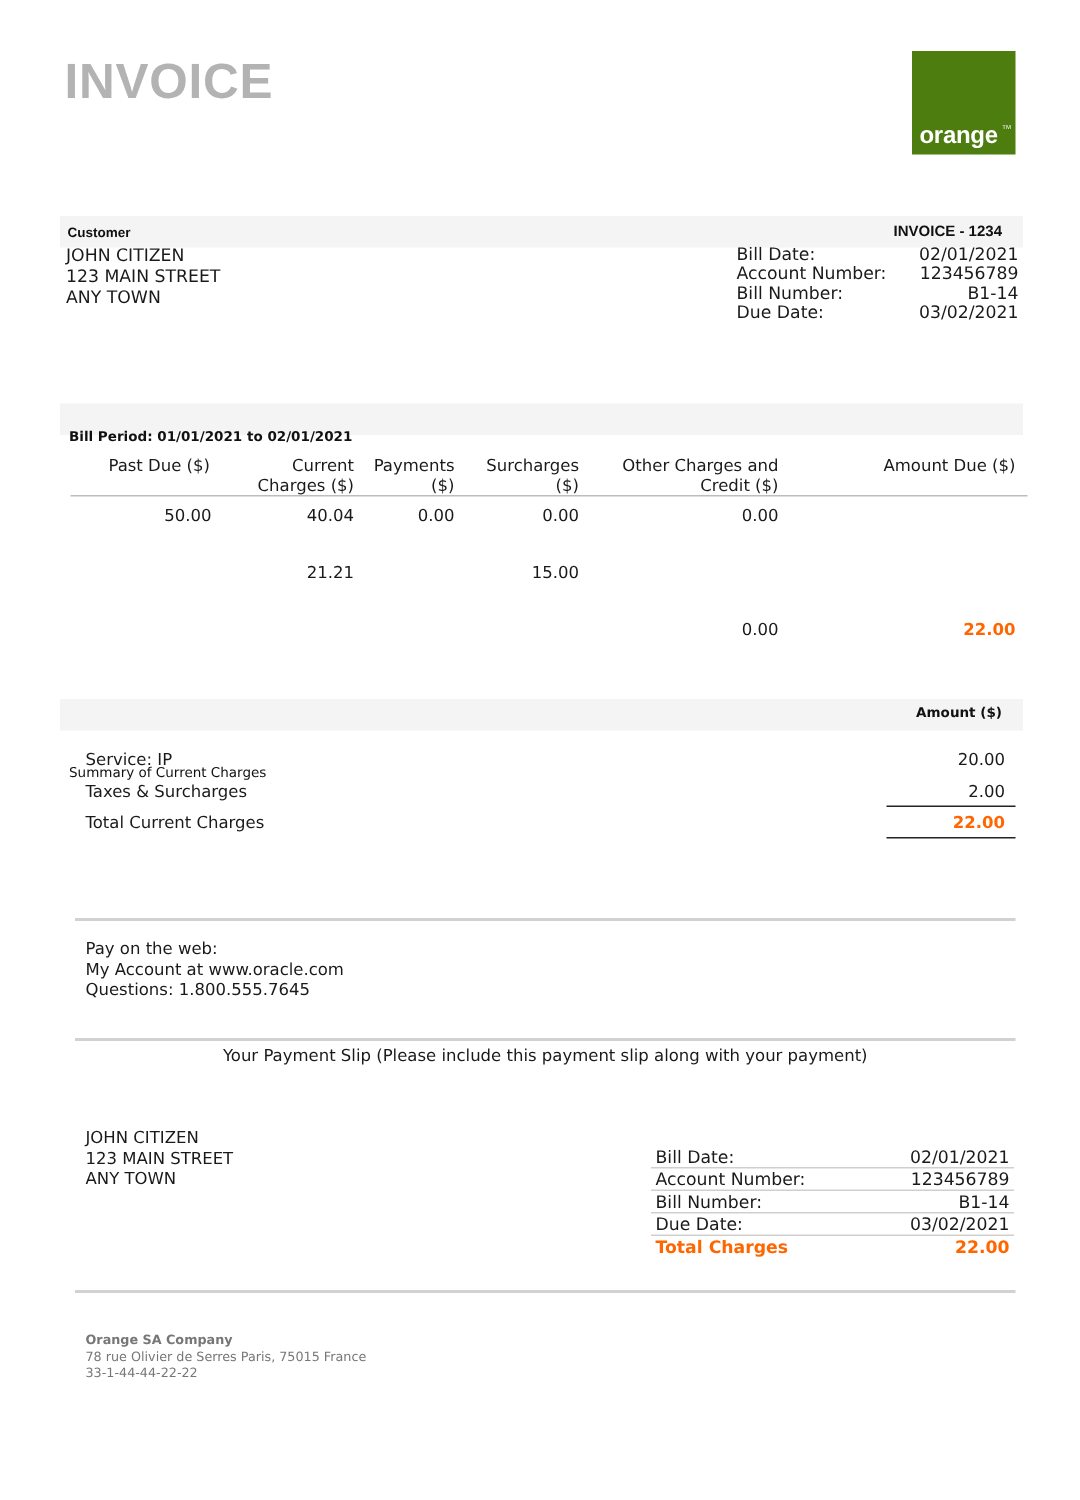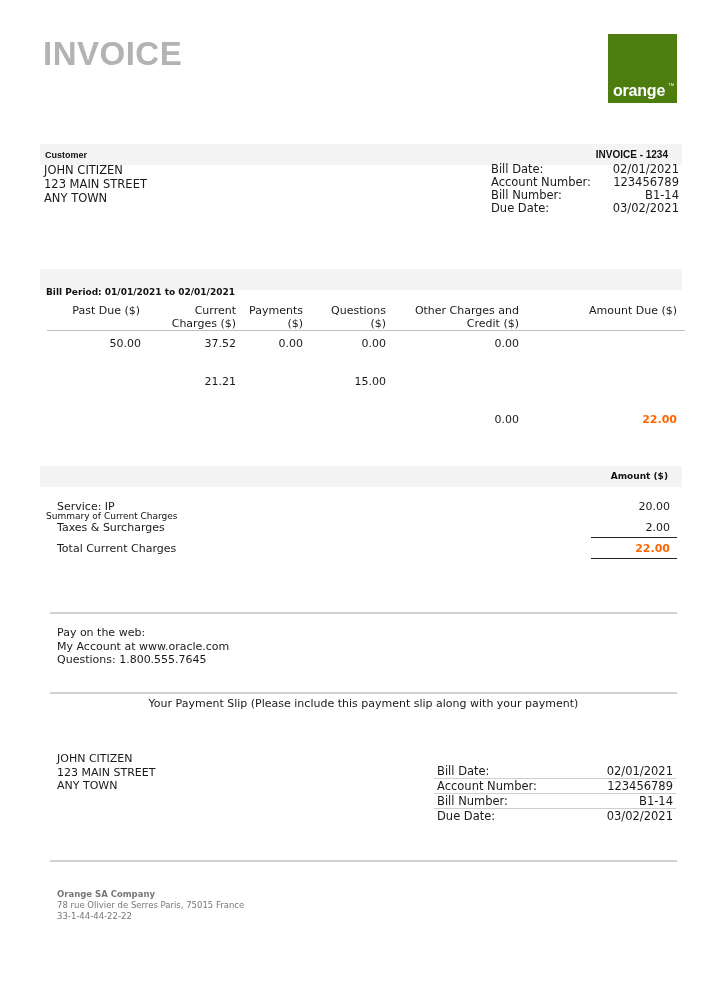--- a/index.html
+++ b/index.html
@@ -67,34 +67,34 @@
 </div>
 <div class="abs txt r sm" style="left:150px;width:86px;top:304px;line-height:13px;">
   <div>Current</div>
   <div>Charges ($)</div>
 </div>
 <div class="abs txt r sm" style="left:240px;width:63px;top:304px;line-height:13px;">
   <div>Payments</div>
   <div>($)</div>
 </div>
 <div class="abs txt r sm" style="left:306px;width:80px;top:304px;line-height:13px;">
-  <div>Questions</div>
+  <div>Surcharges</div>
   <div>($)</div>
 </div>
 <div class="abs txt r sm" style="left:390px;width:129px;top:304px;line-height:13px;">
   <div>Other Charges and</div>
   <div>Credit ($)</div>
 </div>
 <div class="abs txt r sm" style="left:560px;width:117px;top:304px;line-height:13px;">
   <div>Amount Due ($)</div>
 </div>
 <div class="abs hline" style="left:47px;width:638px;top:330px;border-top:1.5px solid #bdbdbd;"></div>
 
 <div class="abs txt r sm" style="left:50px;width:91px;top:337px;">50.00</div>
-<div class="abs txt r sm" style="left:150px;width:86px;top:337px;">37.52</div>
+<div class="abs txt r sm" style="left:150px;width:86px;top:337px;">40.04</div>
 <div class="abs txt r sm" style="left:240px;width:63px;top:337px;">0.00</div>
 <div class="abs txt r sm" style="left:306px;width:80px;top:337px;">0.00</div>
 <div class="abs txt r sm" style="left:390px;width:129px;top:337px;">0.00</div>
 
 <div class="abs txt r sm" style="left:150px;width:86px;top:375px;">21.21</div>
 <div class="abs txt r sm" style="left:306px;width:80px;top:375px;">15.00</div>
 
 <div class="abs txt r sm" style="left:390px;width:129px;top:413px;">0.00</div>
 <div class="abs txt r sm orange" style="left:560px;width:117px;top:413px;">22.00</div>
 
@@ -141,20 +141,24 @@
     <td class="r">123456789</td>
   </tr>
   <tr>
     <td>Bill Number:</td>
     <td class="r">B1-14</td>
   </tr>
   <tr>
     <td>Due Date:</td>
     <td class="r">03/02/2021</td>
   </tr>
+  <tr>
+    <td class="orange">Total Charges</td>
+    <td class="r orange">22.00</td>
+  </tr>
 </tbody>
   </table>
 
 <div class="abs hline" style="left:50px;width:627px;top:860px;"></div>
 
 <div class="abs footer" style="left:57px;top:889px;">
   <div style="font-weight:bold;">Orange SA Company</div>
   <div>78 rue Olivier de Serres Paris, 75015 France</div>
   <div>33-1-44-44-22-22</div>
 </div>

